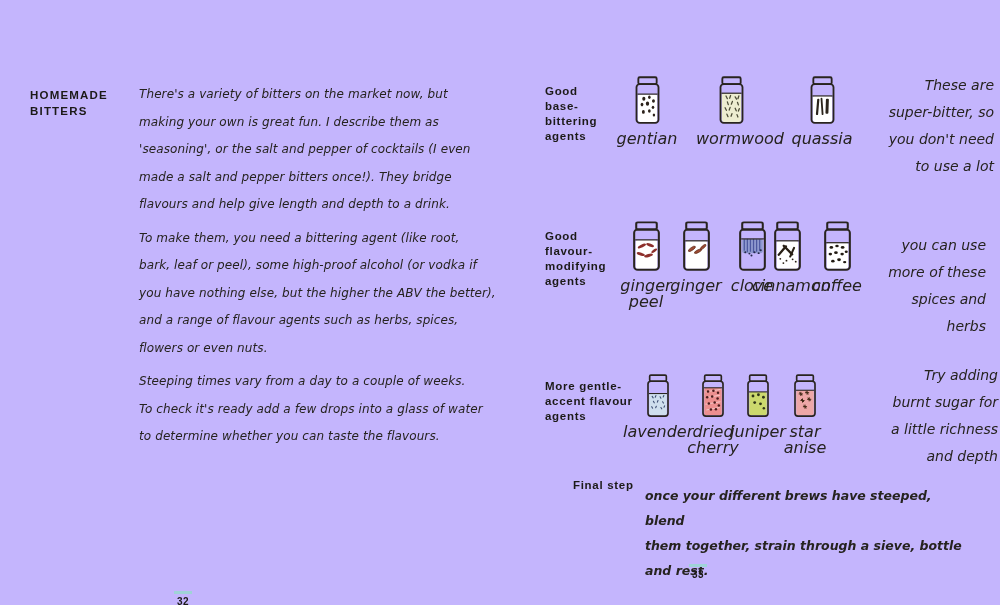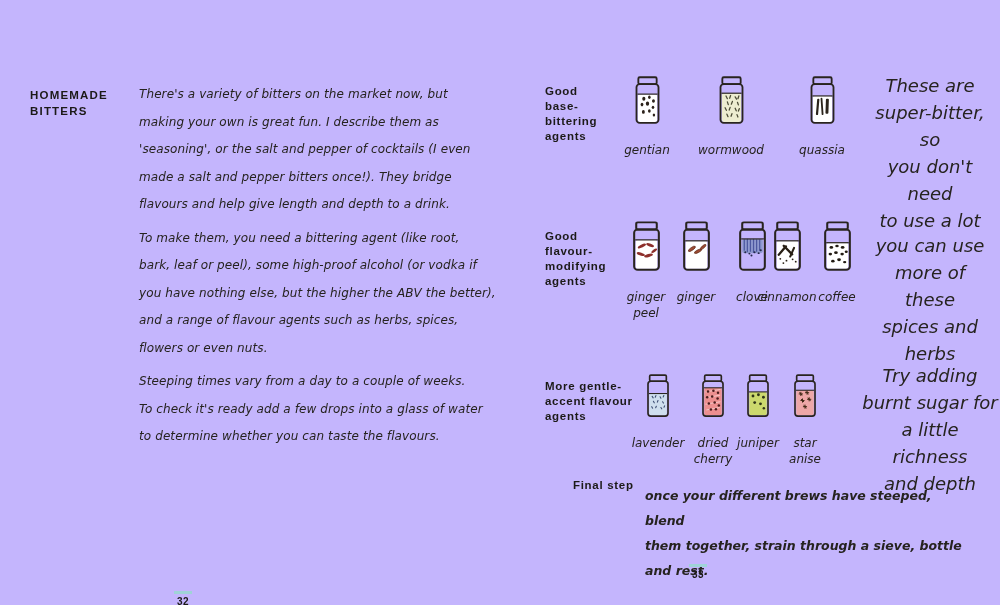--- a/index.html
+++ b/index.html
@@ -19,23 +19,23 @@
   }
   .bodytext { position:absolute; }
   .bodytext p { white-space:pre; font-size:12px; line-height:27.5px; margin:0 0 6px; letter-spacing:0.1px; }
 
   .section-label {
     position:absolute; font-weight:bold; font-size:11.5px; line-height:15px;
     letter-spacing:0.7px; white-space:pre-line; color:#1c1a18;
   }
   .jar-block { position:absolute; width:70px; text-align:center; }
   .jar-block svg { display:block; margin:0 auto; }
-  .jar-label { font-size:12px; line-height:16px; white-space:pre-line; margin-top:16px; }
-
-  .note { position:absolute; text-align:center; font-size:18px; line-height:27px; white-space:pre-line; }
+  .jar-label { font-size:16px; line-height:16px; white-space:pre-line; margin-top:5px; }
+
+  .note { position:absolute; text-align:right; font-size:14px; line-height:27px; white-space:pre-line; }
   .final-text { position:absolute; font-size:12.5px; line-height:25px; white-space:pre-line; }
 
   .footer { position:absolute; width:50px; text-align:center; }
   .footer svg { display:block; margin:0 auto; }
   .footer .num { font-size:10px; font-weight:bold; letter-spacing:0.5px; margin-top:2px; color:#1c1a18; }
 </style>
 </head>
 <body>
 
 <div class="spread">

